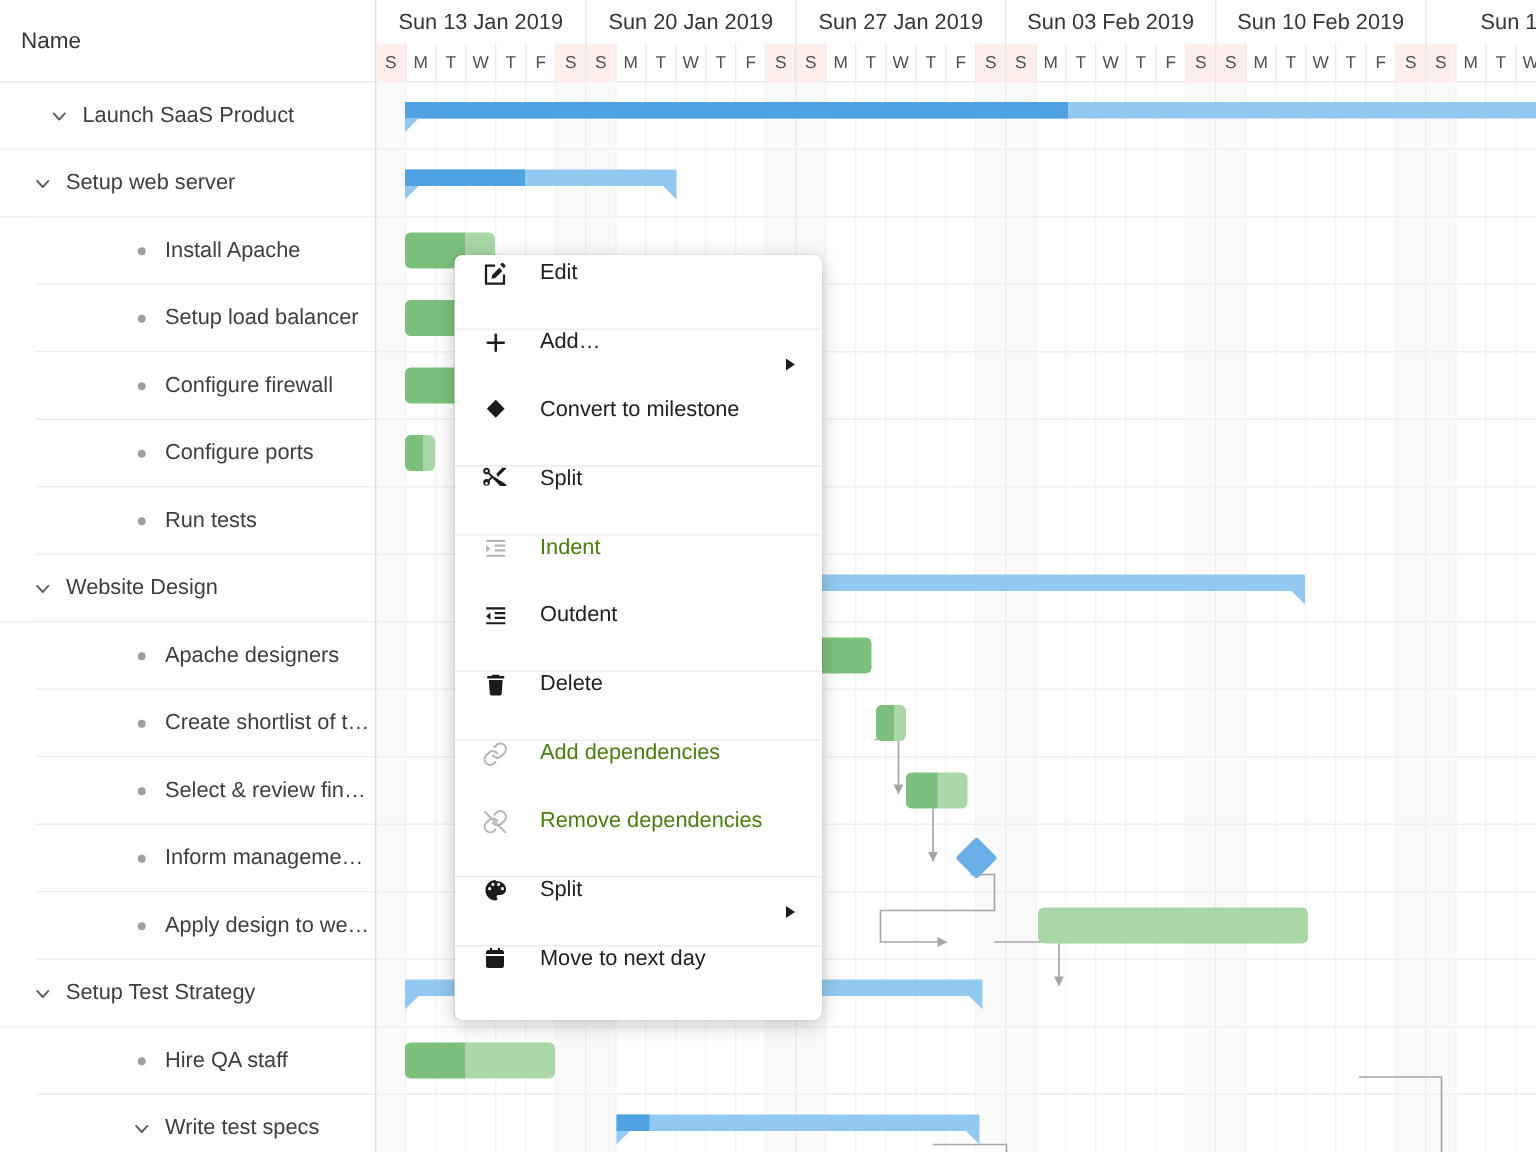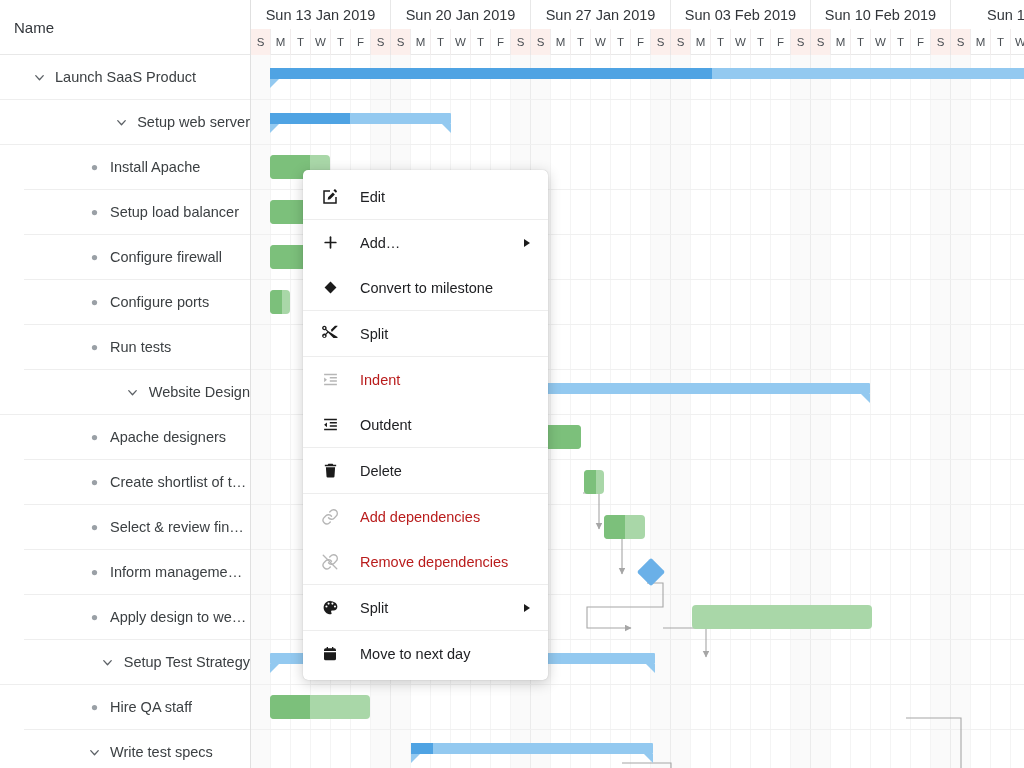--- a/index.html
+++ b/index.html
@@ -51,21 +51,21 @@
     display: inline-flex; align-items: center; justify-content: center;
     color: #9aa0a6;
     font-size: 16px; line-height: 1;
   }
   .row-name {
     font-size: 14.5px; color: #3c4043;
     margin-left: 8px;
     overflow: hidden; text-overflow: ellipsis; white-space: nowrap;
   }
   .lvl0 { padding-left: 31px; }
-  .lvl1 { padding-left: 20px; justify-content: flex-end; }
+  .lvl1 { padding-left: 20px; }
   .lvl2 { padding-left: 62px; margin-left: 24px; }
 
   
   .timeline {
     position: relative;
     flex: 1 1 auto;
     height: 768px;
     overflow: hidden;
     background: #ffffff;
   }
@@ -142,34 +142,34 @@
     border-radius: 5px;
     box-shadow: 0 3px 14px rgba(0,0,0,0.20), 0 0 1px rgba(0,0,0,0.25);
     z-index: 50;
     padding: 4px 0 4px 0;
     font-size: 14.5px;
     color: #202124;
   }
   .ctx-group { }
   .ctx-group + .ctx-group { border-top: 1px solid #ededed; }
   .ctx-item {
-    display: flex; align-items: center;
+    display: flex; align-items: flex-start;
     height: 45px;
     padding: 0 14px 0 16px;
     cursor: default;
     position: relative;
   }
   .ctx-item .ico {
     width: 22px; flex: 0 0 22px;
     display: flex; align-items: center; justify-content: center;
     color: #1b1b1b;
   }
   .ctx-item .lbl { margin-left: 19px; color: #202124; white-space: nowrap; }
   .ctx-item.disabled .ico { color: #b6b6b6; }
-  .ctx-item.disabled .lbl { color: #b91c1c; }
+  .ctx-item.disabled .lbl { color: #4d7c0f; }
   .ctx-item .arrow {
     position: absolute; right: 18px; top: 50%;
     width: 0; height: 0; margin-top: -4px;
     border-left: 6px solid #1b1b1b;
     border-top: 4.5px solid transparent;
     border-bottom: 4.5px solid transparent;
   }
 </style>
 </head>
 <body>

